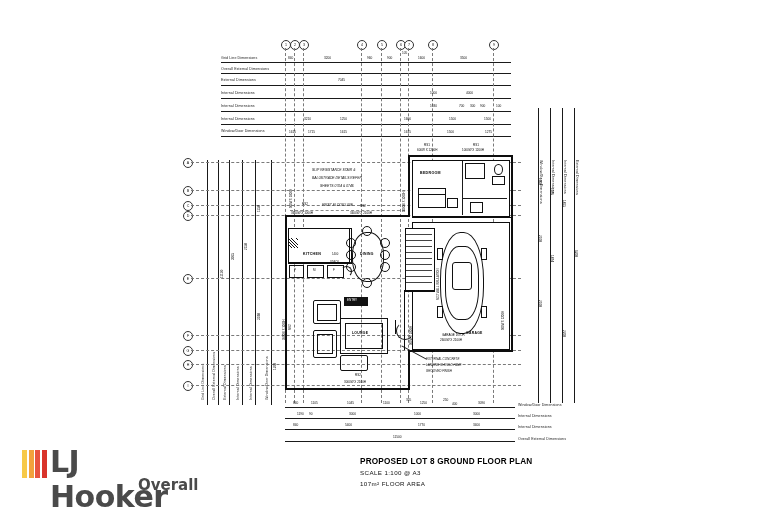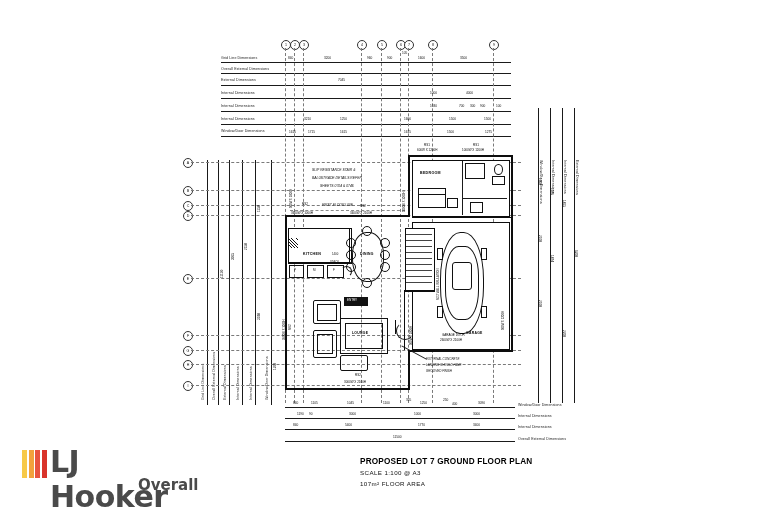--- a/index.html
+++ b/index.html
@@ -409,21 +409,21 @@
 
   <div>
     <div class="wall" style="left:288px;top:262px;width:62px;height:1.2px;"></div>
     <div class="wall" style="left:349px;top:228px;width:1.2px;height:35px;"></div>
     <div class="wall" style="left:404px;top:290px;width:1.2px;height:60px;"></div>
     <div class="wall" style="left:404px;top:290px;width:30px;height:1.2px;"></div>
     <div class="wall" style="left:412px;top:217px;width:100px;height:1.2px;"></div>
   </div>
 
   <div>
-    <div class="title-main" style="left:360px;top:457px;">PROPOSED LOT 7 GROUND FLOOR PLAN</div>
+    <div class="title-main" style="left:360px;top:457px;">PROPOSED LOT 8 GROUND FLOOR PLAN</div>
     <div class="title-sub" style="left:360px;top:469px;">SCALE 1:100 @ A3</div>
     <div class="title-sub" style="left:360px;top:480px;">107m² FLOOR AREA</div>
   </div>
 
   <div class="logo">
     <div class="bars">
       <i style="background:#f7c948;"></i>
       <i style="background:#f2a13c;"></i>
       <i style="background:#e8533f;"></i>
       <i style="background:#d9342b;"></i>

